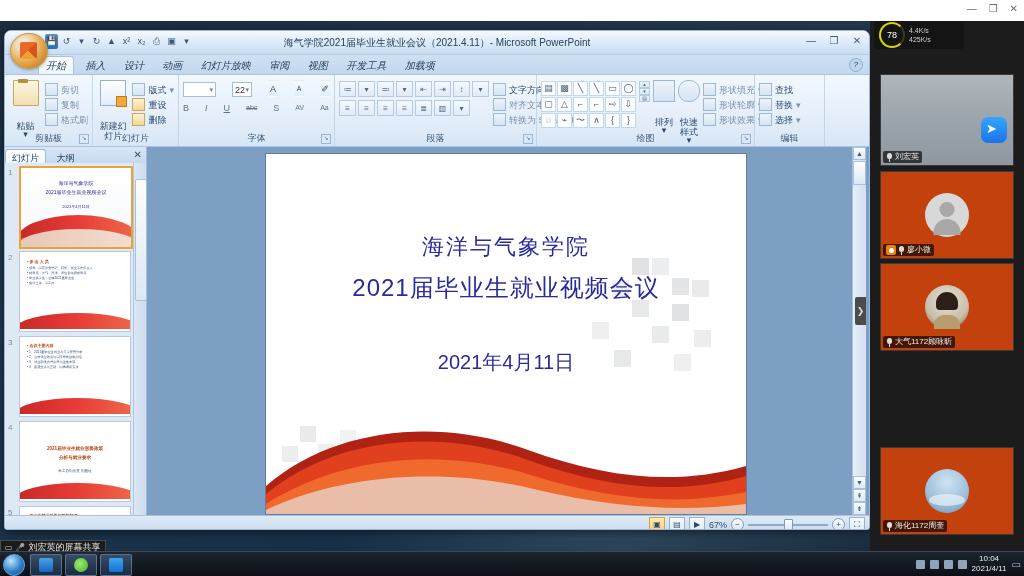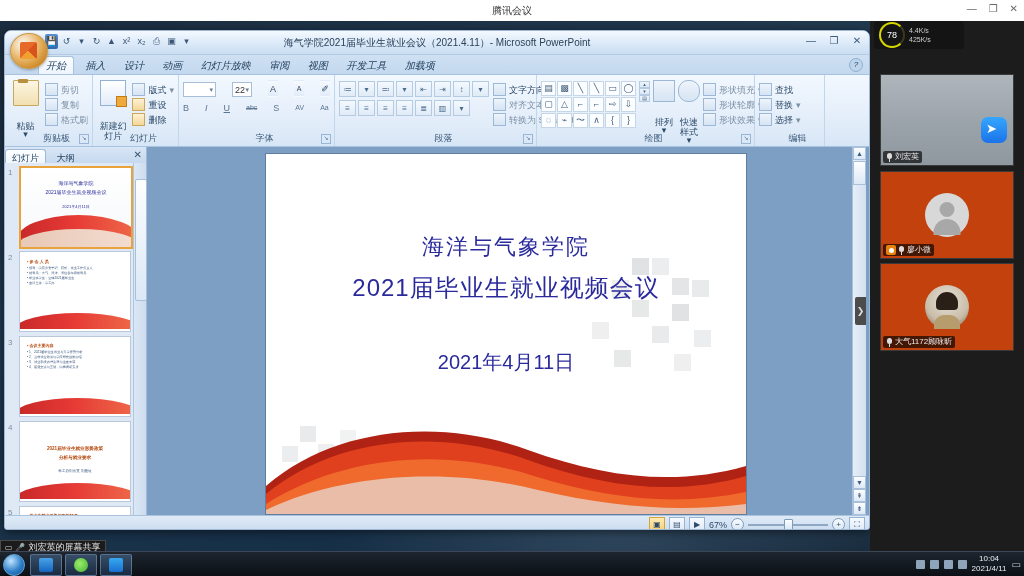--- a/index.html
+++ b/index.html
@@ -51,21 +51,21 @@
   .tab{display:inline-block;font-size:10px;color:#24425f;padding:3px 7px 2px;line-height:13px;}
   .tab.active{background:linear-gradient(180deg,#fbfdff,#eef5fd);
     border:1px solid #a9c3de;border-bottom:none;border-radius:3px 3px 0 0;padding:2px 7px 2px;}
   .helpq{position:absolute;right:6px;top:3px;width:12px;height:12px;border-radius:50%;
     background:#bed5ec;border:1px solid #8fb0d0;color:#2b4a6c;font-size:8px;line-height:11px;text-align:center;}
 
   
   .ribbon{position:relative;height:71px;background:linear-gradient(180deg,#f2f8ff 0%,#e4eefa 60%,#d7e6f6 100%);
     border-bottom:1px solid #a9c3de;display:flex;}
   .grp{position:relative;height:71px;border-right:1px solid #c2d6ea;padding:2px 4px 0;box-sizing:border-box;}
-  .grp-name{position:absolute;bottom:1px;left:8px;width:100%;text-align:center;font-size:9px;color:#3b5a79;}
+  .grp-name{position:absolute;bottom:1px;left:0;width:100%;text-align:center;font-size:9px;color:#3b5a79;}
   .grp-dlg{position:absolute;bottom:2px;right:3px;width:8px;height:8px;border:1px solid #9ab6d4;font-size:6px;color:#4a6d90;text-align:center;line-height:7px;}
 
   .bigbtn{display:flex;flex-direction:column;align-items:center;width:36px;padding-top:3px;}
   .bigbtn .ic{width:24px;height:24px;}
   .bigbtn .lb{font-size:9px;color:#2d4a69;margin-top:15px;line-height:10px;text-align:center;}
   .smallrow{display:flex;align-items:center;gap:3px;height:15px;}
   .smallrow .ic{width:11px;height:11px;}
   .smallrow .lb{font-size:9px;color:#7d91a6;line-height:12px;white-space:nowrap;}
   .smallrow .lb.on{color:#2d4a69;}
 
@@ -186,21 +186,20 @@
   .hosttag{width:10px;height:10px;background:#e8820c;border-radius:2px;display:flex;align-items:center;justify-content:center;}
   .hosttag:after{content:"";width:5px;height:5px;border-radius:50%;background:#fff;}
   .avatar{position:absolute;left:50%;top:50%;transform:translate(-50%,-50%);border-radius:50%;}
 </style>
 </head>
 <body>
 
 <div id="root">
 
   <div class="tm-titlebar">
-    <div class="tm-title">腾讯会议</div>
     <div class="tm-winbtns">
       <span>—</span>
       <span>❐</span>
       <span>✕</span>
     </div>
   </div>
 
   <div class="desktop">
     <div class="desk-img"></div>
   </div>
@@ -639,20 +638,29 @@
         <span style="position:absolute;left:9px;bottom:0;width:26px;height:14px;border-radius:10px 10px 0 0;background:#b79c6e;display:block;"></span>
       </div>
       <div class="vname">
         <span class="micon"></span>
         <t>大气1172顾咏昕</t>
       </div>
 
     </div>
 
 
+    <div class="vtile" style="top:426px;height:88px;">
+      <div class="avatar" style="width:44px;height:44px;background:radial-gradient(circle at 50% 30%,#cfe3f2,#9fc2dd 55%,#6f93b4 100%);">
+        <span style="position:absolute;left:4px;bottom:7px;width:36px;height:12px;border-radius:50%;background:rgba(255,255,255,.55);display:block;"></span>
+      </div>
+      <div class="vname">
+        <span class="micon"></span>
+        <t>海化1172周奎</t>
+      </div>
+    </div>
   </div>
 
   <div class="taskbar">
     <div class="start"></div>
     <div class="tb-item" style="left:30px;">
       <div class="tb-ic" style="background:linear-gradient(180deg,#4aa3e8,#1565c0);"></div>
     </div>
     <div class="tb-item" style="left:65px;">
       <div class="tb-ic" style="background:radial-gradient(circle at 40% 40%,#9bed6a,#45b035);border-radius:50%;"></div>
     </div>

